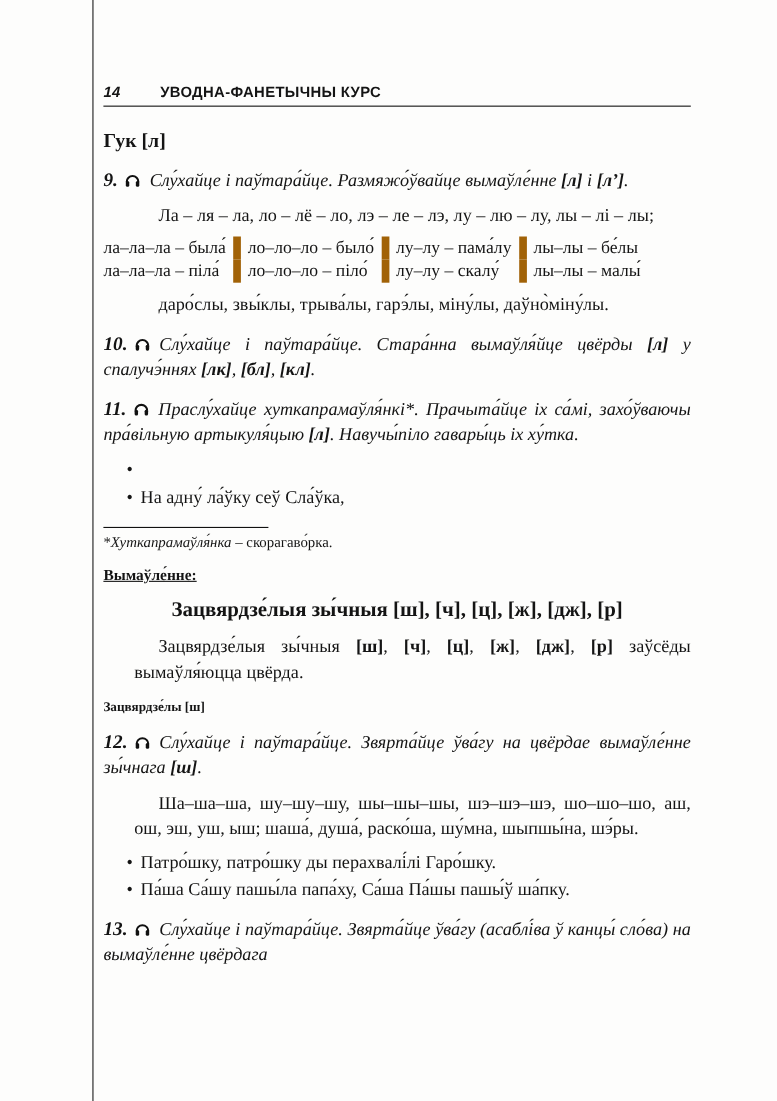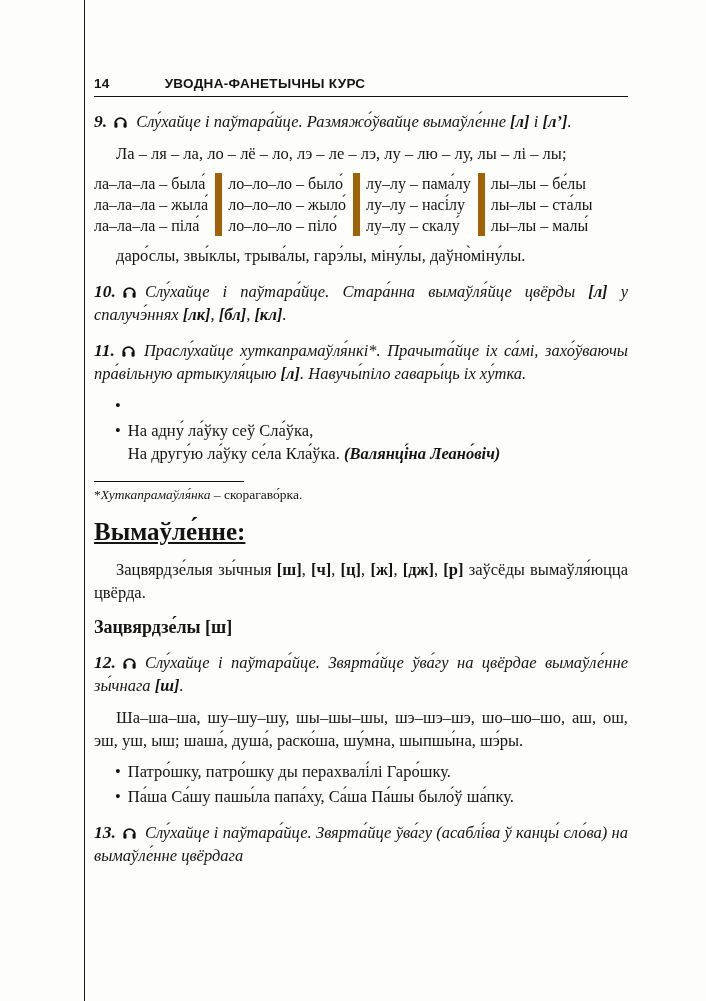--- a/index.html
+++ b/index.html
@@ -10,84 +10,79 @@
     font-family:"Liberation Serif", serif;
     color:#141414;
     overflow:hidden;
   }
   .edge-line{position:absolute;left:84px;top:0;width:1px;height:1001px;background:#1c1c1c;}
   .content{position:absolute;left:94px;top:76px;width:534px;}
   .b{font-weight:700;}
   .i{font-style:italic;}
 
   .header{font-family:"Liberation Sans", sans-serif;font-weight:700;font-size:13.5px;letter-spacing:.3px;}
-  .header .pgnum{margin-right:55px;}
+  .header .pgnum{margin-right:36px;font-style:italic;}
   .hrule{border:0;border-top:1.6px solid #111;margin:5px 0 0 0;}
 
   .sec-title{font-size:18px;font-weight:700;margin:21px 0 6px 0;}
 
   p{margin:0;}
   .para{font-size:16.5px;line-height:23px;text-align:justify;margin:8px 0;}
-  .indent{text-indent:22px;}
+  .indent{text-indent:22px;margin-left:28px;}
 
   .exercise{font-size:16.5px;line-height:23px;text-align:justify;margin:13px 0 9px 0;}
   .exnum{font-weight:700;font-style:italic;font-size:17.5px;margin-right:5px;}
   .hp-icon{display:inline-block;margin-right:7px;}
   .hp-icon svg{vertical-align:-2px;}
 
   table.drill{border-collapse:collapse;font-size:16px;line-height:21px;margin:5px 0 7px 0;}
   table.drill td{border-left:7px solid #a16207;padding:0 7px 0 6px;white-space:nowrap;}
   table.drill td:first-child{border-left:none;padding-left:0;}
 
   .bullet{display:flex;gap:7px;font-size:16.5px;line-height:23px;margin:2px 0 2px 21px;}
   .bullet .marker{flex:0 0 auto;}
 
   .footnote-rule{width:150px;border-top:1px solid #111;margin:16px 0 4px 0;}
   .footnote{font-size:13.5px;line-height:18px;margin:0 0 12px 0;}
 
-  .pron-heading{font-size:25px;font-weight:700;text-decoration:underline;margin:14px 0 12px 0;font-family:Liberation Serif, serif;}
+  .pron-heading{font-size:14px;font-weight:700;text-decoration:underline;margin:14px 0 12px 0;font-family:Liberation Serif, serif;}
   .center-heading{font-size:19px;font-weight:700;text-align:center;margin:12px 0 10px 0;}
-  .subheading{font-size:18px;font-weight:700;margin:13px 0 7px 0;}
+  .subheading{font-size:12px;font-weight:700;margin:13px 0 7px 0;}
 </style>
 </head>
 <body>
 
 <div class="page">
   <div class="edge-line"></div>
   <div class="content">
 
     <div class="header">
       <span class="pgnum">14</span><span>УВОДНА-ФАНЕТЫЧНЫ КУРС</span>
     </div>
     <div class="hrule"></div>
 
+    <div class="sec-title">Гук [л]</div>
 
     <p class="exercise">
       <span class="exnum">9.</span><span class="hp-icon"><svg viewBox="0 0 24 24" width="17" height="15" aria-hidden="true">
             <path d="M3.5 15a8.5 8.5 0 0 1 17 0" fill="none" stroke="#111" stroke-width="3"></path>
             <rect x="2.2" y="13.5" width="5" height="8.5" rx="2.2" fill="#111"></rect>
             <rect x="16.8" y="13.5" width="5" height="8.5" rx="2.2" fill="#111"></rect>
           </svg></span><span><span class="i">Слу́хайце і паўтара́йце. Размяжо́ўвайце вымаўле́нне </span><span class="b i">[л]</span><span class="i"> і </span><span class="b i">[л’]</span><span class="i">.</span></span>
     </p>
 
     <p class="para indent">Ла – ля – ла, ло – лё – ло, лэ – ле – лэ, лу – лю – лу, лы – лі – лы;</p>
 
     <table class="drill">
       <tbody>
         <tr>
           <td>ла–ла–ла – была́</td>
           <td>ло–ло–ло – было́</td>
           <td>лу–лу – пама́лу</td>
           <td>лы–лы – бе́лы</td>
-        </tr>
-        <tr>
-          <td>ла–ла–ла – жыла́</td>
-          <td>ло–ло–ло – жыло́</td>
-          <td>лу–лу – насі́лу</td>
-          <td>лы–лы – ста́лы</td>
         </tr>
         <tr>
           <td>ла–ла–ла – піла́</td>
           <td>ло–ло–ло – піло́</td>
           <td>лу–лу – скалу́</td>
           <td>лы–лы – малы́</td>
         </tr>
       </tbody>
     </table>
 
@@ -108,28 +103,29 @@
             <rect x="2.2" y="13.5" width="5" height="8.5" rx="2.2" fill="#111"></rect>
             <rect x="16.8" y="13.5" width="5" height="8.5" rx="2.2" fill="#111"></rect>
           </svg></span><span><span class="i">Праслу́хайце хуткапрамаўля́нкі*. Прачыта́йце іх са́мі, захо́ўваючы пра́вільную артыкуля́цыю </span><span class="b i">[л]</span><span class="i">. Навучы́піло гавары́ць іх ху́тка.</span></span>
     </p>
 
     <p class="bullet">
       <span class="marker">•</span>
     </p>
     <p class="bullet">
       <span class="marker">•</span>
-      <span><span>На адну́ ла́ўку сеў Сла́ўка,</span><br><span><span>На другу́ю ла́ўку се́ла Кла́ўка. </span><span class="b i">(Валянці́на Леано́віч)</span></span></span>
+      <span><span>На адну́ ла́ўку сеў Сла́ўка,</span><br></span>
     </p>
 
     <div class="footnote-rule"></div>
     <p class="footnote"><span>*</span><span class="i">Хуткапрамаўля́нка</span><span> – скорагаво́рка.</span></p>
 
     <div class="pron-heading">Вымаўле́нне:</div>
 
+    <div class="center-heading">Зацвярдзе́лыя зы́чныя [ш], [ч], [ц], [ж], [дж], [р]</div>
 
     <p class="para indent"><span>Зацвярдзе́лыя зы́чныя </span><span class="b">[ш]</span><span>, </span><span class="b">[ч]</span><span>, </span><span class="b">[ц]</span><span>, </span><span class="b">[ж]</span><span>, </span><span class="b">[дж]</span><span>, </span><span class="b">[р]</span><span> заўсёды вымаўля́юцца цвёрда.</span></p>
 
     <div class="subheading">Зацвярдзе́лы [ш]</div>
 
     <p class="exercise">
       <span class="exnum">12.</span><span class="hp-icon"><svg viewBox="0 0 24 24" width="17" height="15" aria-hidden="true">
             <path d="M3.5 15a8.5 8.5 0 0 1 17 0" fill="none" stroke="#111" stroke-width="3"></path>
             <rect x="2.2" y="13.5" width="5" height="8.5" rx="2.2" fill="#111"></rect>
             <rect x="16.8" y="13.5" width="5" height="8.5" rx="2.2" fill="#111"></rect>
@@ -137,21 +133,21 @@
     </p>
 
     <p class="para indent">Ша–ша–ша, шу–шу–шу, шы–шы–шы, шэ–шэ–шэ, шо–шо–шо, аш, ош, эш, уш, ыш; шаша́, душа́, раско́ша, шу́мна, шыпшы́на, шэ́ры.</p>
 
     <p class="bullet">
       <span class="marker">•</span>
       <span><span>Патро́шку, патро́шку ды перахвалі́лі Гаро́шку.</span></span>
     </p>
     <p class="bullet">
       <span class="marker">•</span>
-      <span><span>Па́ша Са́шу пашы́ла папа́ху, Са́ша Па́шы было́ў ша́пку.</span></span>
+      <span><span>Па́ша Са́шу пашы́ла папа́ху, Са́ша Па́шы пашы́ў ша́пку.</span></span>
     </p>
 
 
     <p class="exercise">
       <span class="exnum">13.</span><span class="hp-icon"><svg viewBox="0 0 24 24" width="17" height="15" aria-hidden="true">
             <path d="M3.5 15a8.5 8.5 0 0 1 17 0" fill="none" stroke="#111" stroke-width="3"></path>
             <rect x="2.2" y="13.5" width="5" height="8.5" rx="2.2" fill="#111"></rect>
             <rect x="16.8" y="13.5" width="5" height="8.5" rx="2.2" fill="#111"></rect>
           </svg></span><span><span class="i">Слу́хайце і паўтара́йце. Звярта́йце ўва́гу (асаблі́ва ў канцы́ сло́ва) на вымаўле́нне цвёрдага </span></span>
     </p>

